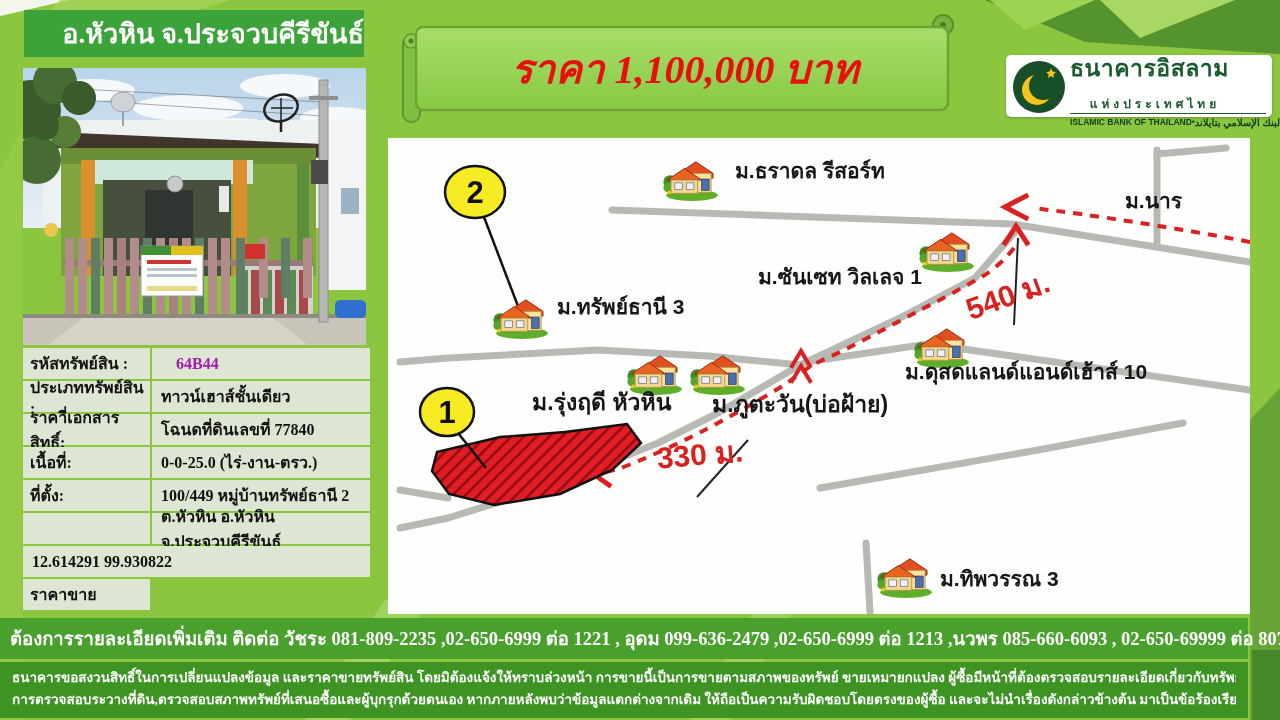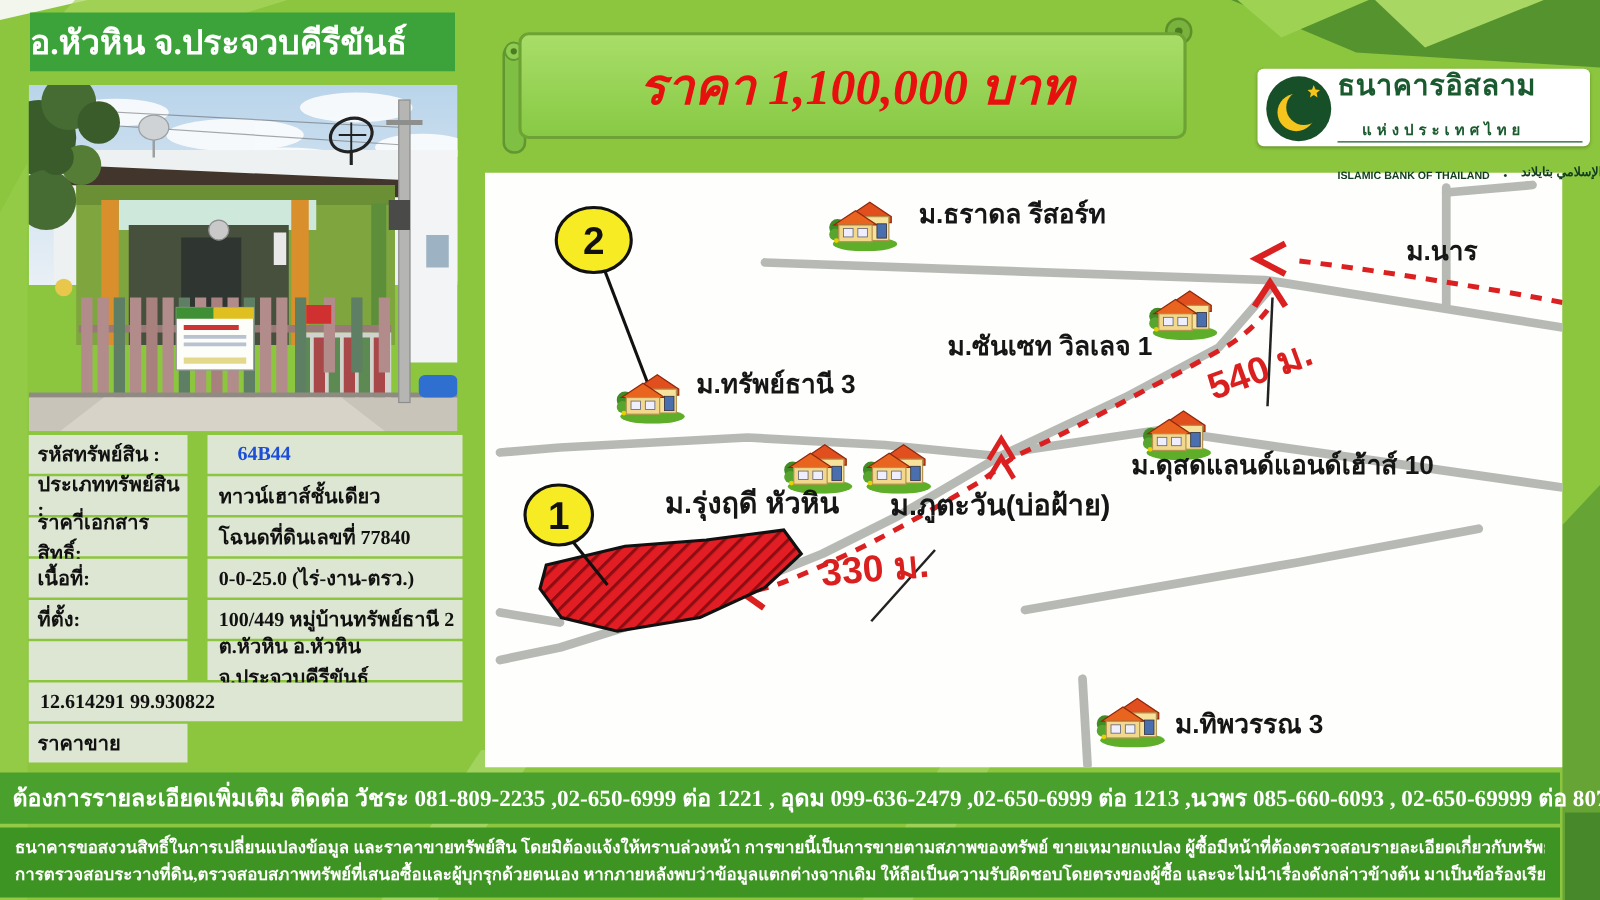--- a/index.html
+++ b/index.html
@@ -1,43 +1,43 @@
 <!DOCTYPE html>
 <html><head>
 <meta charset="utf-8">
 <style>
   html,body{margin:0;padding:0;}
   body{width:1280px;height:720px;position:relative;overflow:hidden;background:#8cc63e;
        font-family:"Liberation Serif",serif;}
   .abs{position:absolute;}
   
   .hdr{left:24px;top:10px;width:340px;height:47px;background:#3ba33a;color:#fff;
-       font-size:27px;font-weight:bold;display:flex;align-items:center;justify-content:flex-start;z-index:2;}
+       font-size:27px;font-weight:bold;display:flex;align-items:center;justify-content:flex-end;z-index:2;}
   
   .photo{left:23px;top:68px;width:343px;height:277px;z-index:2;}
   
   .ptable{left:23px;top:348px;width:347px;display:flex;flex-direction:column;gap:2px;z-index:2;}
-  .trow{display:flex;gap:16px;height:31px;}
+  .trow{display:flex;gap:2px;height:31px;}
   .tlabel{width:120px;background:#dde6d2;display:flex;align-items:center;padding-left:7px;
           font-weight:bold;font-size:16px;color:#111;}
   .tval{flex:1;background:#dde6d2;display:flex;align-items:center;padding-left:9px;
         font-weight:bold;font-size:16px;color:#111;}
-  .redtxt{color:#1d4ed8;padding-left:24px;}
+  .redtxt{color:#a21caf;padding-left:24px;}
   
   .banner{left:393px;top:4px;width:575px;height:124px;z-index:2;}
   
   .logo{left:1006px;top:55px;width:266px;height:62px;background:#fff;border-radius:5px;z-index:3;
         box-shadow:0 1px 3px rgba(0,0,0,.25);}
   .logo-circle{position:absolute;left:5px;top:3px;width:56px;height:56px;}
   .logo-text{position:absolute;left:64px;top:2px;width:198px;color:#1a5a2f;line-height:1;}
   .logo-l1{font-size:23px;font-weight:bold;letter-spacing:.5px;font-family:"Liberation Sans",sans-serif;}
   .logo-l2{font-size:12px;font-weight:bold;letter-spacing:4px;margin-top:18px;text-align:center;
            width:170px;font-family:"Liberation Sans",sans-serif;}
-  .logo-l3{margin-top:3px;border-top:1.5px solid #1a5a2f;padding-top:20px;font-size:8.5px;font-weight:bold;
-           color:#123c20;display:flex;align-items:flex-end;gap:11px;width:196px;
+  .logo-l3{margin-top:3px;border-top:1.5px solid #1a5a2f;padding-top:4px;font-size:8.5px;font-weight:bold;
+           color:#123c20;display:flex;align-items:flex-start;gap:0;width:196px;
            font-family:"Liberation Sans",sans-serif;white-space:nowrap;}
   .arabic{font-size:10px;}
   
   .map{left:388px;top:138px;width:862px;height:476px;z-index:2;}
   .road{stroke:#b7bab4;stroke-width:7;fill:none;stroke-linecap:round;stroke-linejoin:round;}
   .route{stroke:#da2020;stroke-width:4;fill:none;stroke-dasharray:9 8;}
   .chev{stroke:#da2020;stroke-width:5;fill:none;stroke-linecap:square;}
   .maplbl{font-family:"Liberation Sans",sans-serif;font-weight:bold;fill:#161616;font-size:21px;}
   .maplbl-lg{font-size:23px;}
   .dist{font-family:"Liberation Sans",sans-serif;font-weight:bold;fill:#da1f1f;font-size:30px;}

